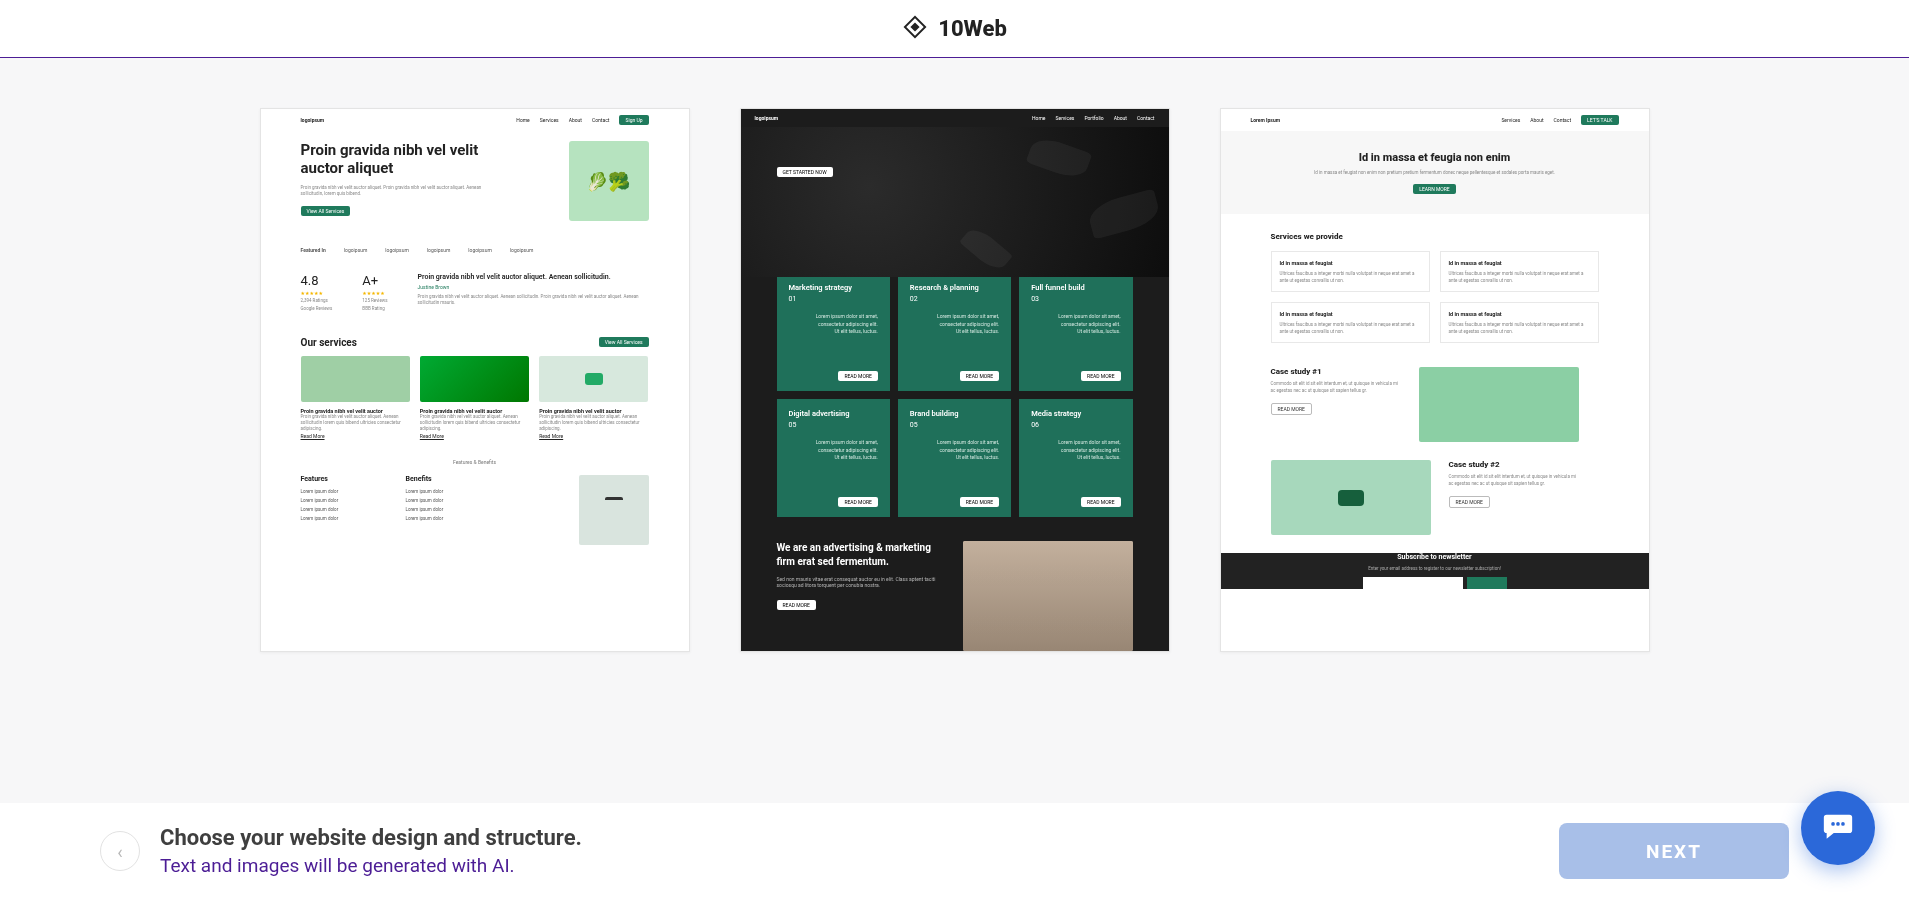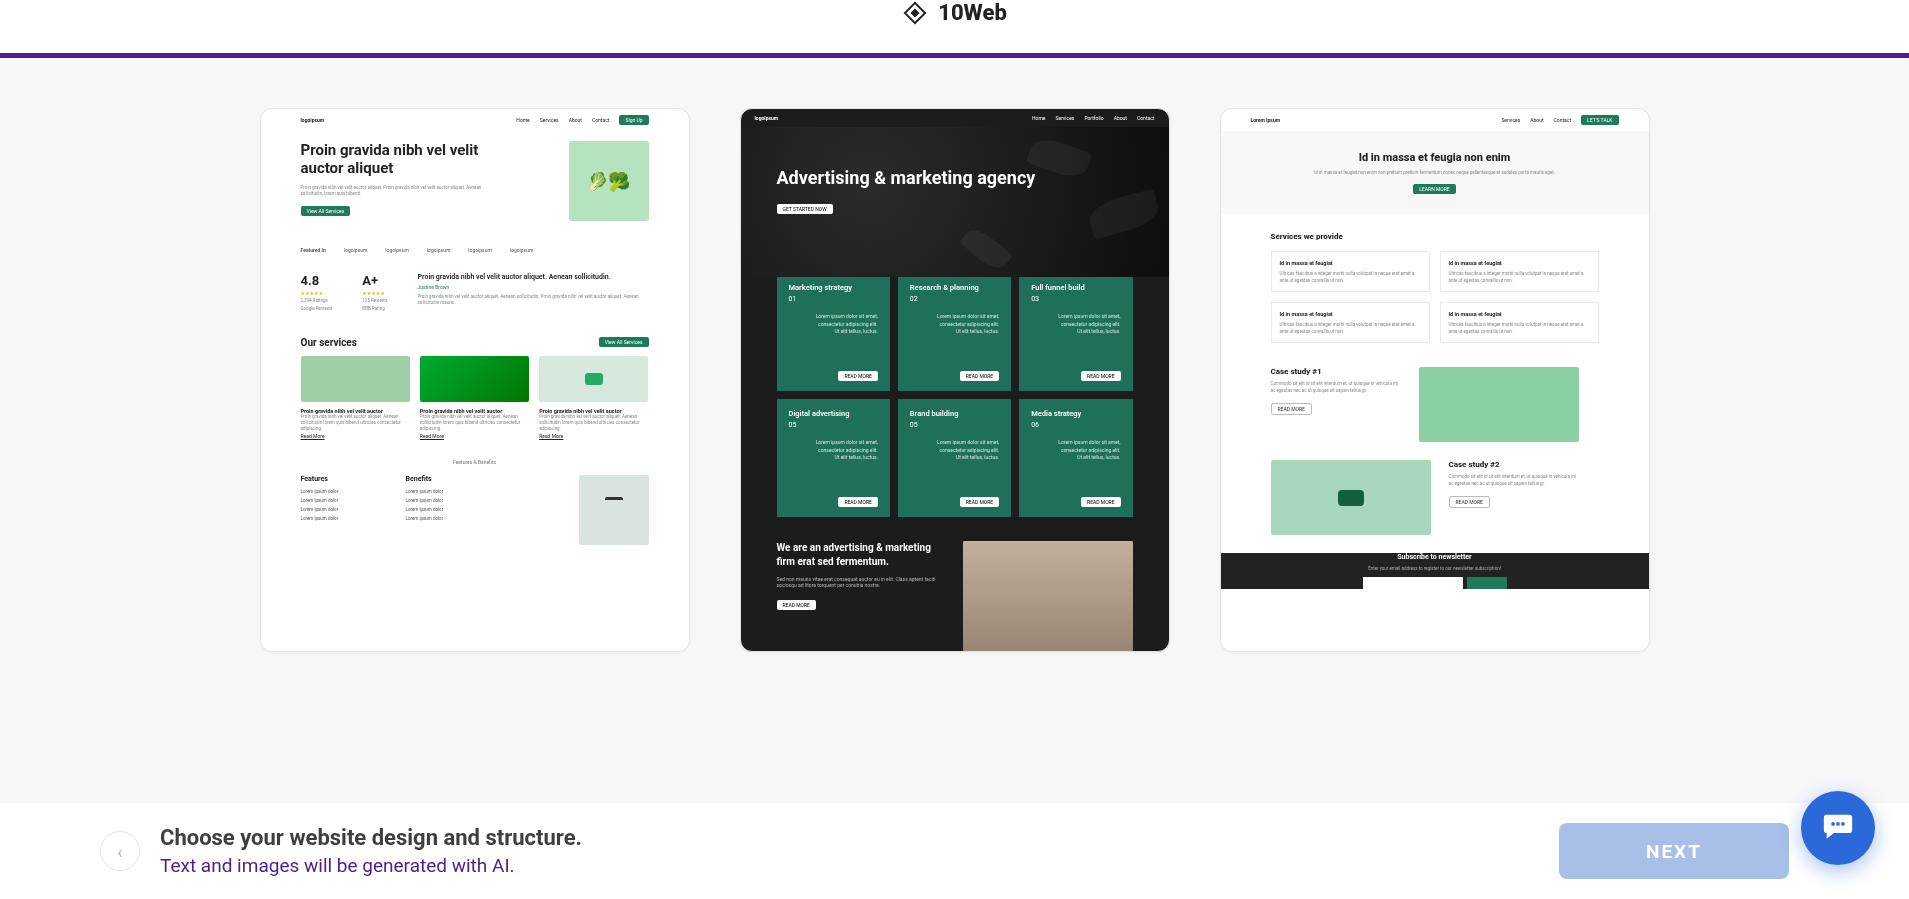--- a/index.html
+++ b/index.html
@@ -1,41 +1,41 @@
 <!DOCTYPE html>
 <html><head>
 <meta charset="utf-8">
 <style>
   *{box-sizing:border-box;margin:0;padding:0;}
   html,body{width:100%;height:100%;font-family:-apple-system,BlinkMacSystemFont,"Segoe UI",Roboto,Helvetica,Arial,sans-serif;background:#fff;color:#333;}
   .viewport{width:1909px;height:899px;position:relative;overflow:hidden;background:#fff;}
   
-  .hdr{height:58px;border-bottom:5px solid #4c1d95;display:flex;align-items:flex-start;justify-content:center;gap:10px;}
+  .hdr{height:58px;border-bottom:1px solid #4c1d95;display:flex;align-items:center;justify-content:center;gap:10px;}
   .hdr svg{width:26px;height:26px;}
   .hdr-title{font-size:22px;font-weight:800;color:#222;}
   
   .gallery{position:absolute;top:58px;left:0;right:0;bottom:96px;background:#f7f7f8;overflow:hidden;}
   .row{position:absolute;top:50px;left:0;right:0;display:flex;justify-content:center;gap:50px;}
-  .tpl{width:430px;height:544px;background:#fff;border:1px solid #e4e4e4;border-radius:12px;box-shadow:0 1px 3px rgba(0,0,0,.05);overflow:hidden;font-size:6px;color:#222;cursor:pointer;position:relative;}
+  .tpl{width:430px;height:544px;background:#fff;border:1px solid #e4e4e4;border-radius:0;box-shadow:0 1px 3px rgba(0,0,0,.05);overflow:hidden;font-size:6px;color:#222;cursor:pointer;position:relative;}
   
   .btn-g{background:#1f7a5c;color:#fff;padding:2px 6px;border-radius:2px;font-size:5px;display:inline-block;}
   .btn-w{background:#fff;color:#000;padding:2px 6px;border-radius:2px;font-size:5px;display:inline-block;}
   .stars{color:#f5b700;font-size:5px;}
   .mut{color:#888;font-size:4.5px;line-height:1.4;}
   
   .t1-nav{display:flex;justify-content:space-between;align-items:center;padding:6px 40px 6px 40px;font-size:5px;}
   .t1-navlinks{display:flex;gap:10px;align-items:center;}
   .t1-hero{display:flex;justify-content:space-between;padding:10px 40px 20px 40px;gap:20px;}
   .t1-hero-l{width:55%;}
   .t1-hero h1{font-size:15px;font-weight:700;line-height:1.2;margin-bottom:8px;}
   .t1-img{width:80px;height:80px;background:#b6e3bf;border-radius:3px;display:flex;align-items:center;justify-content:center;font-size:18px;}
   .t1-featured{display:flex;align-items:center;gap:18px;padding:6px 40px;font-size:5px;color:#555;}
   .t1-ratings{display:flex;gap:30px;padding:14px 40px;}
   .t1-rate-col{display:flex;flex-direction:column;gap:2px;}
-  .t1-rate-col .big{font-size:13px;font-weight:700;}
+  .t1-rate-col .big{font-size:13px;font-weight:400;}
   .t1-rate-right{flex:1;}
   .t1-rate-right h3{font-size:7px;font-weight:600;margin-bottom:3px;}
   .t1-srv{padding:10px 40px;}
   .t1-srv-hd{display:flex;justify-content:space-between;align-items:center;margin-bottom:8px;}
   .t1-srv-hd h2{font-size:10px;font-weight:700;}
   .t1-srv-row{display:flex;gap:10px;}
   .t1-srv-item{flex:1;}
   .t1-srv-img{height:46px;border-radius:2px;margin-bottom:5px;}
   .bg-g1{background:#9fcfa5;}
   .bg-g2{background:linear-gradient(135deg,#0a3,#070);}
@@ -228,21 +228,20 @@
             <span>Services</span>
             <span>Portfolio</span>
             <span>About</span>
             <span>Contact</span>
           </div>
         </div>
         <div class="t2-hero">
           <div class="leaf l1"></div>
           <div class="leaf l2"></div>
           <div class="leaf l3"></div>
-          <h1>Advertising &amp; marketing agency</h1>
           <span class="btn-w">GET STARTED NOW</span>
         </div>
         <div class="t2-grid" id="t2grid">
             <div class="t2-card">
               <h4>Marketing strategy</h4>
               <div class="num">01</div>
               <p>Lorem ipsum dolor sit amet, consectetur adipiscing elit. Ut elit tellus, luctus.</p>
               <span class="btn-w">READ MORE</span>
             </div>
             <div class="t2-card">

